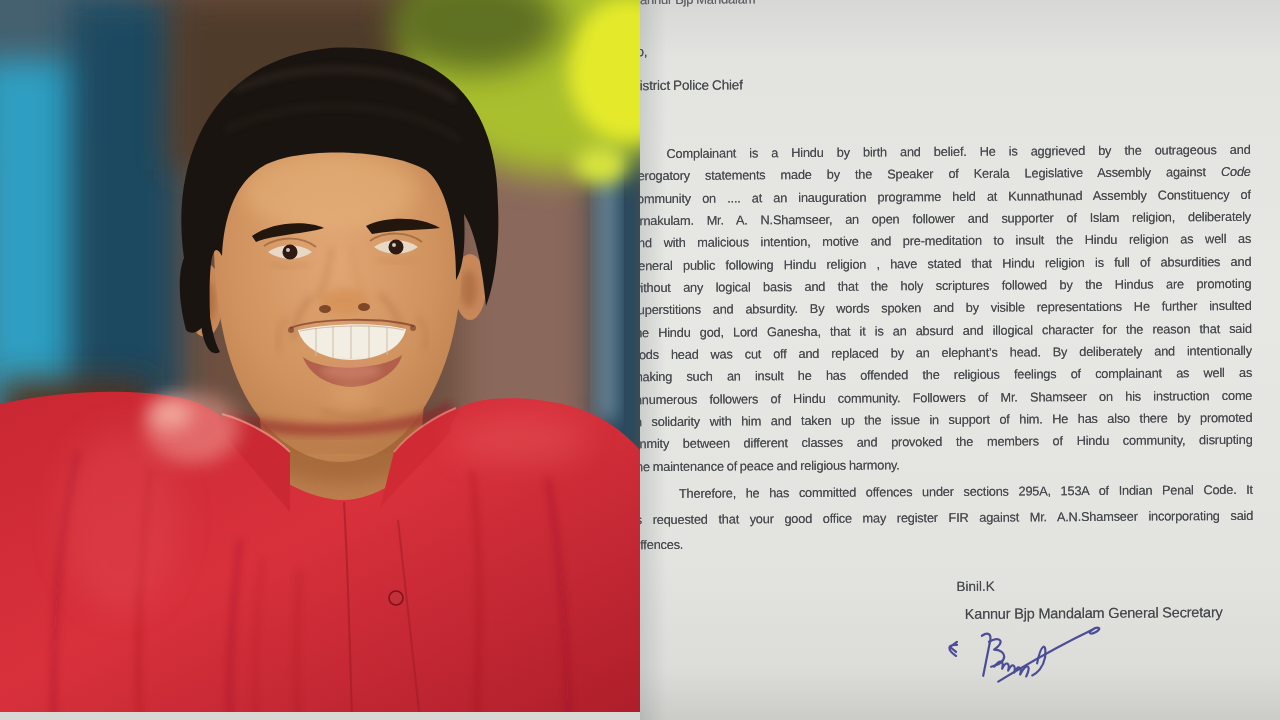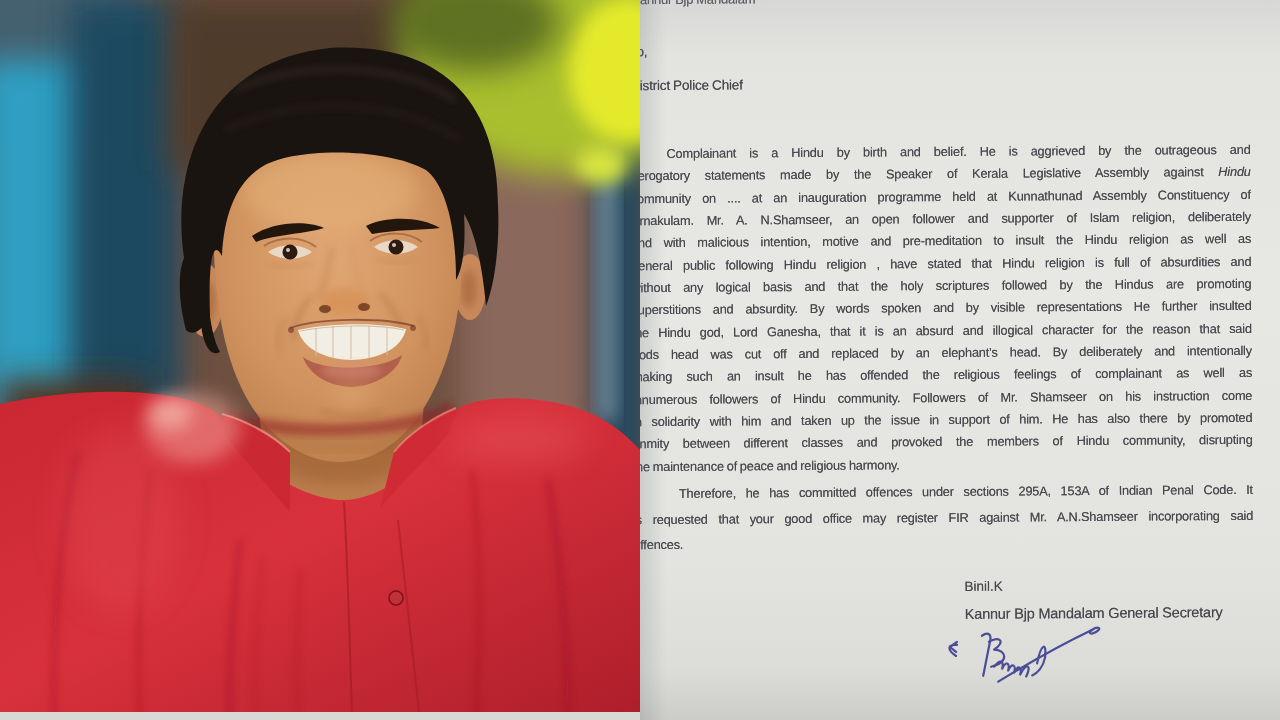--- a/index.html
+++ b/index.html
@@ -53,21 +53,21 @@
   .ln {
     height:22.35px; line-height:22.35px; overflow:hidden;
     text-align:justify; text-align-last:justify;
     white-space:normal; hyphens:none;
   }
   .p2 .ln { height:25.5px; line-height:25.5px; }
   .ind1 { text-indent:36px; }
   .ind2 { text-indent:46px; }
   .noj { text-align-last:left; }
   .it { font-style:italic; }
-  .sig-name  { position:absolute; left:323px; top:579px; font-size:13.5px; color:#46484c; text-shadow:0 0 0.6px rgba(70,72,77,0.75); }
+  .sig-name  { position:absolute; left:315px; top:579px; font-size:13.5px; color:#46484c; text-shadow:0 0 0.6px rgba(70,72,77,0.75); }
   .sig-title { position:absolute; left:323px; top:606px; font-size:14.5px; letter-spacing:-0.2px; color:#46484c; text-shadow:0 0 0.6px rgba(70,72,77,0.75); }
   .sig-svg { position:absolute; left:298px; top:622px; }
 </style>
 </head>
 <body>
 
 <div class="stage">
 
   <div class="photo">
     <svg width="640" height="720" viewBox="0 0 640 720">
@@ -212,21 +212,21 @@
 
   <div class="letter">
     <div class="letter-inner">
       <div class="textcol">
         <div class="topcut">Kannur Bjp Mandalam</div>
         <div class="salut">To,</div>
         <div class="addr">District Police Chief</div>
 
         <div class="para p1">
           <div class="ln ind1">Complainant is a Hindu by birth and belief. He is aggrieved by the outrageous and</div>
-          <div class="ln"><span>derogatory statements made by the Speaker of Kerala Legislative Assembly against</span> <span class="it">Hindu</span></div>
+          <div class="ln"><span>derogatory statements made by the Speaker of Kerala Legislative Assembly against</span> <span class="it">Code</span></div>
           <div class="ln">community on .... at an inauguration programme held at Kunnathunad Assembly Constituency of</div>
           <div class="ln">Ernakulam. Mr. A. N.Shamseer, an open follower and supporter of Islam religion, deliberately</div>
           <div class="ln">and with malicious intention, motive and pre-meditation to insult the Hindu religion as well as</div>
           <div class="ln">general public following Hindu religion , have stated that Hindu religion is full of absurdities and</div>
           <div class="ln">without any logical basis and that the holy scriptures followed by the Hindus are promoting</div>
           <div class="ln">superstitions and absurdity. By words spoken and by visible representations He further insulted</div>
           <div class="ln">the Hindu god, Lord Ganesha, that it is an absurd and illogical character for the reason that said</div>
           <div class="ln">gods head was cut off and replaced by an elephant’s head. By deliberately and intentionally</div>
           <div class="ln">making such an insult he has offended the religious feelings of complainant as well as</div>
           <div class="ln">innumerous followers of Hindu community. Followers of Mr. Shamseer on his instruction come</div>

